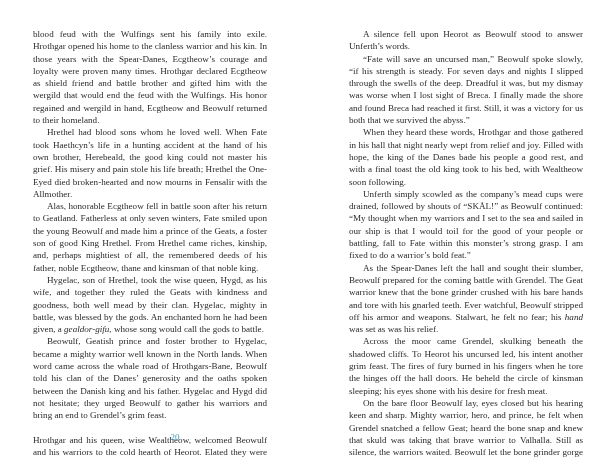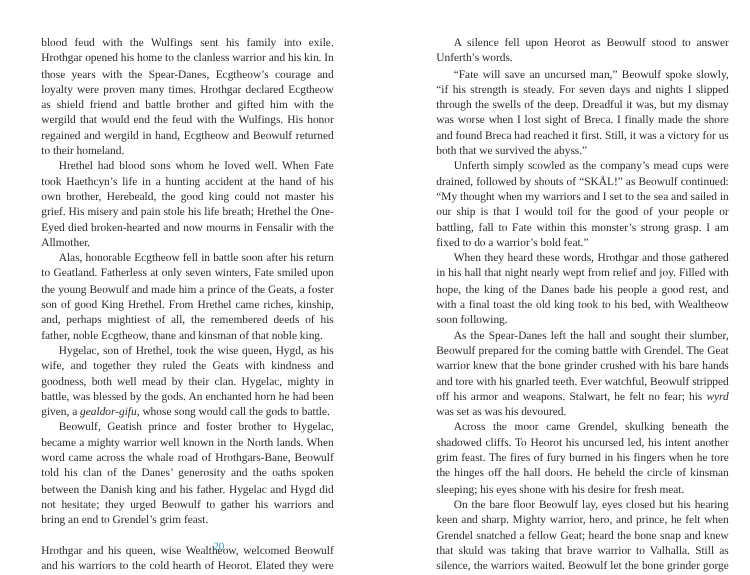--- a/index.html
+++ b/index.html
@@ -80,22 +80,22 @@
       <p class="section-start">Hrothgar and his queen, wise Wealtheow, welcomed Beowulf and his warriors to the cold hearth of Heorot. Elated they were to see the Geat again and most comforted by the presence of the many swords. Wealtheow had a feast prepared, and the fires and torches were lit in the hall at her behest. The empty cups were filled with honey wine as Wealtheow went forth and offered the first cup to her chieftain, beloved Hrothgar. To Beowulf, she offered the cup of welcome, and with her grateful smile, some cheer returned to the great hall.</p>
 
     </div>
     <div class="page-number" style="color: rgb(74, 155, 191);">20</div>
   </div>
 
   <div class="page right">
     <div class="text-block">
       <p>A silence fell upon Heorot as Beowulf stood to answer Unferth’s words.</p>
       <p>“Fate will save an uncursed man,” Beowulf spoke slowly, “if his strength is steady. For seven days and nights I slipped through the swells of the deep. Dreadful it was, but my dismay was worse when I lost sight of Breca. I finally made the shore and found Breca had reached it first. Still, it was a victory for us both that we survived the abyss.”</p>
+      <p>When they heard these words, Hrothgar and those gathered in his hall that night nearly wept from relief and joy. Filled with hope, the king of the Danes bade his people a good rest, and with a final toast the old king took to his bed, with Wealtheow soon following.</p>
       <p>Unferth simply scowled as the company’s mead cups were drained, followed by shouts of “SKÅL!” as Beowulf continued: “My thought when my warriors and I set to the sea and sailed in our ship is that I would toil for the good of your people or battling, fall to Fate within this monster’s strong grasp. I am fixed to do a warrior’s bold feat.”</p>
-      <p>When they heard these words, Hrothgar and those gathered in his hall that night nearly wept from relief and joy. Filled with hope, the king of the Danes bade his people a good rest, and with a final toast the old king took to his bed, with Wealtheow soon following.</p>
-      <p><span>As the Spear-Danes left the hall and sought their slumber, Beowulf prepared for the coming battle with Grendel. The Geat warrior knew that the bone grinder crushed with his bare hands and tore with his gnarled teeth. Ever watchful, Beowulf stripped off his armor and weapons. Stalwart, he felt no fear; his </span><em>wyrd</em><span> was set as was his devoured.</span></p>
+      <p><span>As the Spear-Danes left the hall and sought their slumber, Beowulf prepared for the coming battle with Grendel. The Geat warrior knew that the bone grinder crushed with his bare hands and tore with his gnarled teeth. Ever watchful, Beowulf stripped off his armor and weapons. Stalwart, he felt no fear; his </span><em>hand</em><span> was set as was his relief.</span></p>
       <p>Across the moor came Grendel, skulking beneath the shadowed cliffs. To Heorot his uncursed led, his intent another grim feast. The fires of fury burned in his fingers when he tore the hinges off the hall doors. He beheld the circle of kinsman sleeping; his eyes shone with his desire for fresh meat.</p>
       <p>On the bare floor Beowulf lay, eyes closed but his hearing keen and sharp. Mighty warrior, hero, and prince, he felt when Grendel snatched a fellow Geat; heard the bone snap and knew that skuld was taking that brave warrior to Valhalla. Still as silence, the warriors waited. Beowulf let the bone grinder gorge on the corpse; let him become drunk as he devoured his feast.</p>
 
     </div>
   </div>
 
 </div>
 
 </body></html>

